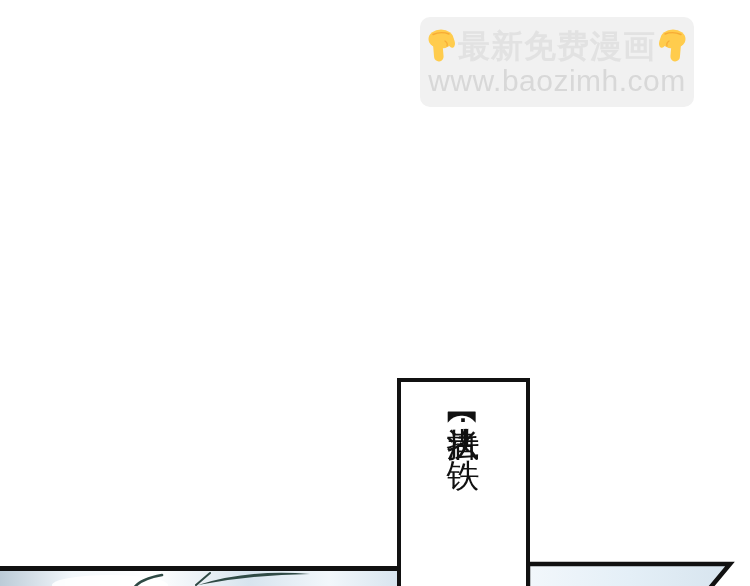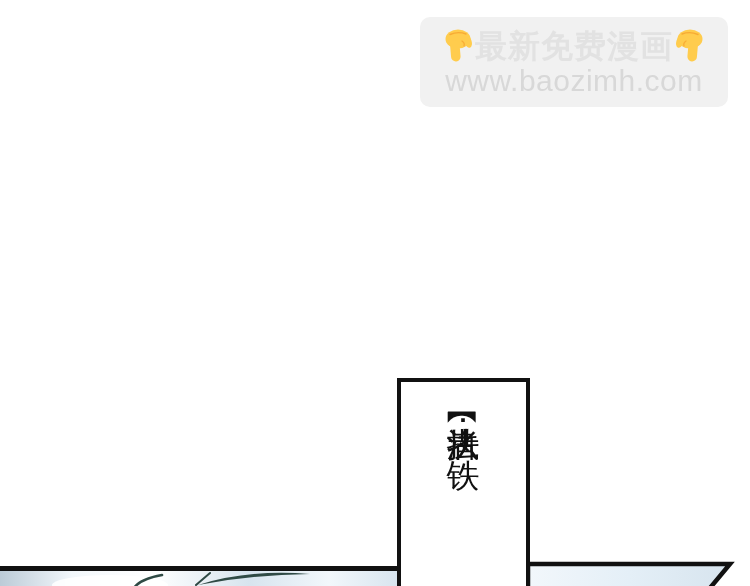--- a/index.html
+++ b/index.html
@@ -20,21 +20,21 @@
     width:750px; height:586px;
     background: var(--page-bg);
     overflow:hidden;
     position:relative;
     font-family:"Liberation Sans","DejaVu Sans",sans-serif;
   }
 
   
   .watermark {
     position:absolute; left:420px; top:17px;
-    width:308px; height:90px;
+    width:274px; height:90px;
     background: var(--watermark-bg);
     border-radius:10px;
     display:flex; flex-direction:column;
     align-items:center; justify-content:center;
     gap:3px;
     z-index:2;
   }
   .wm-row1 {
     display:flex; align-items:center; justify-content:center;
     gap:2px;

